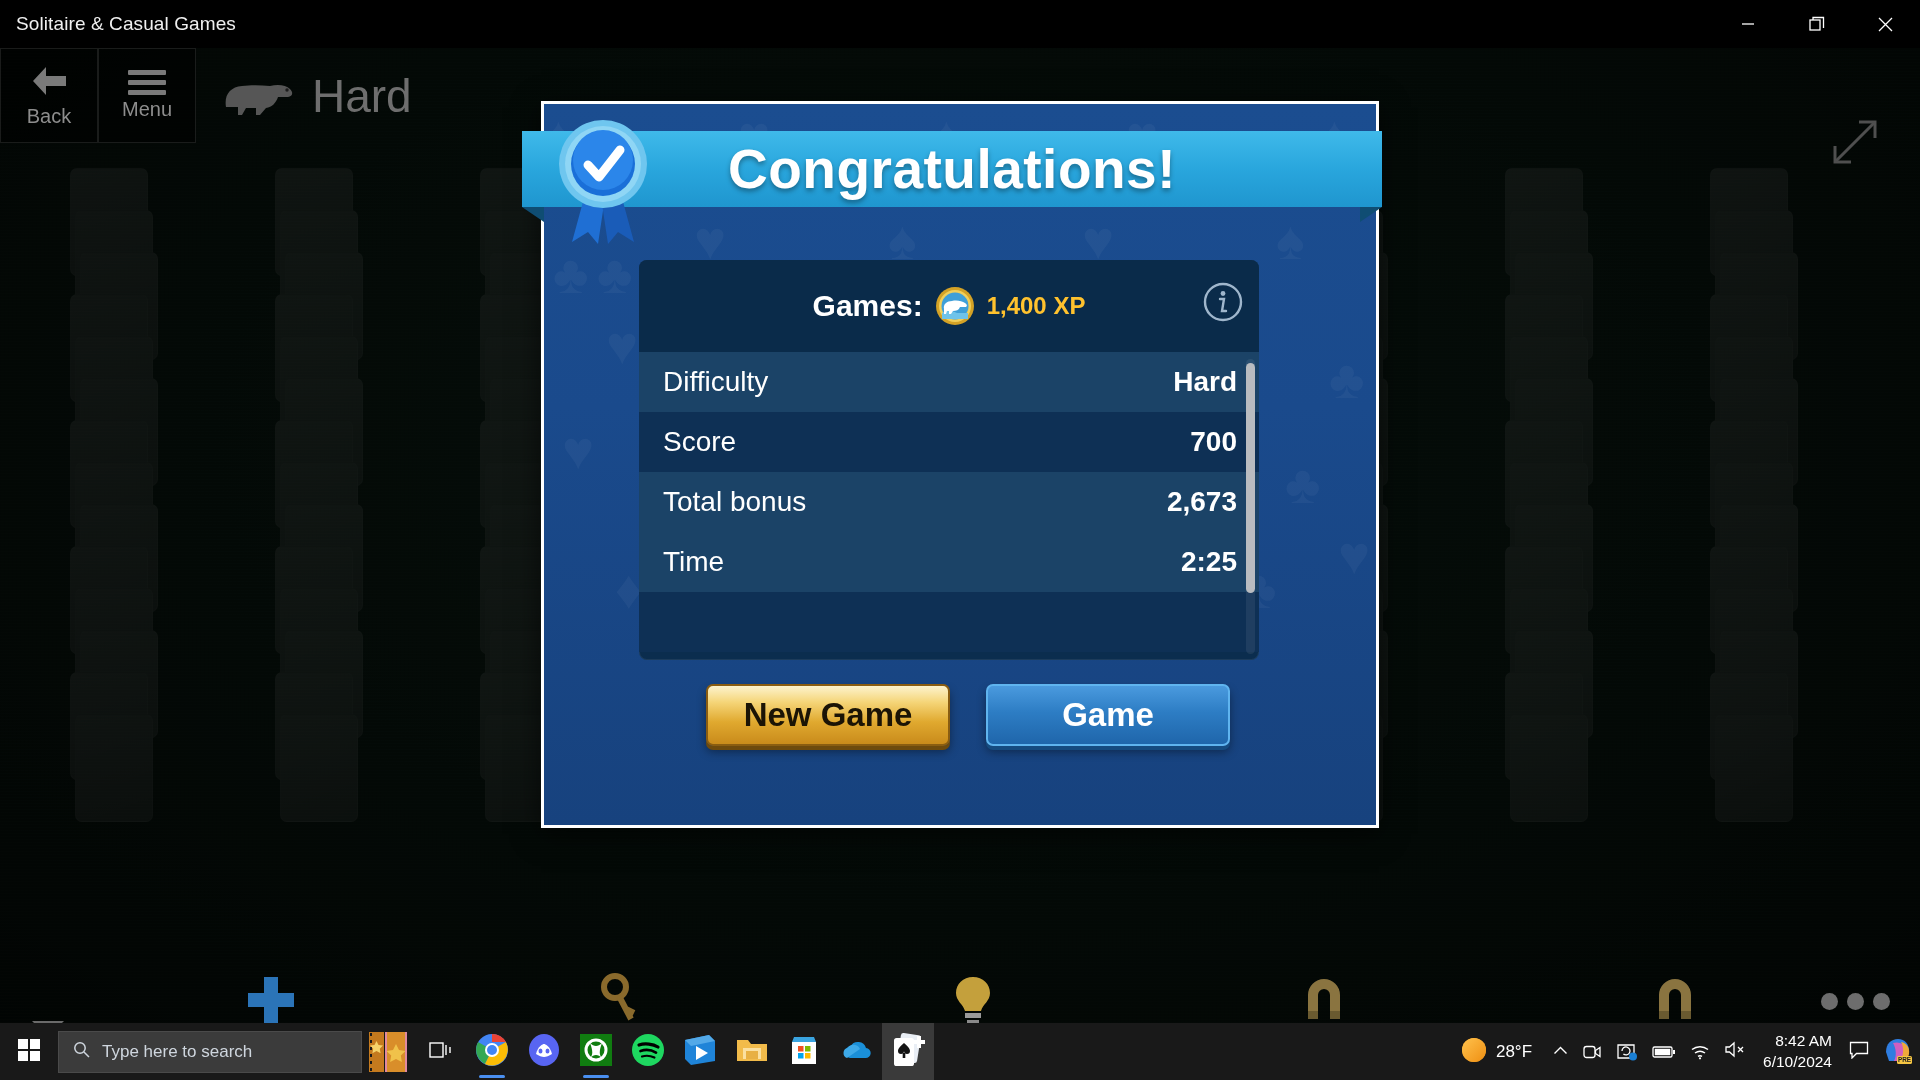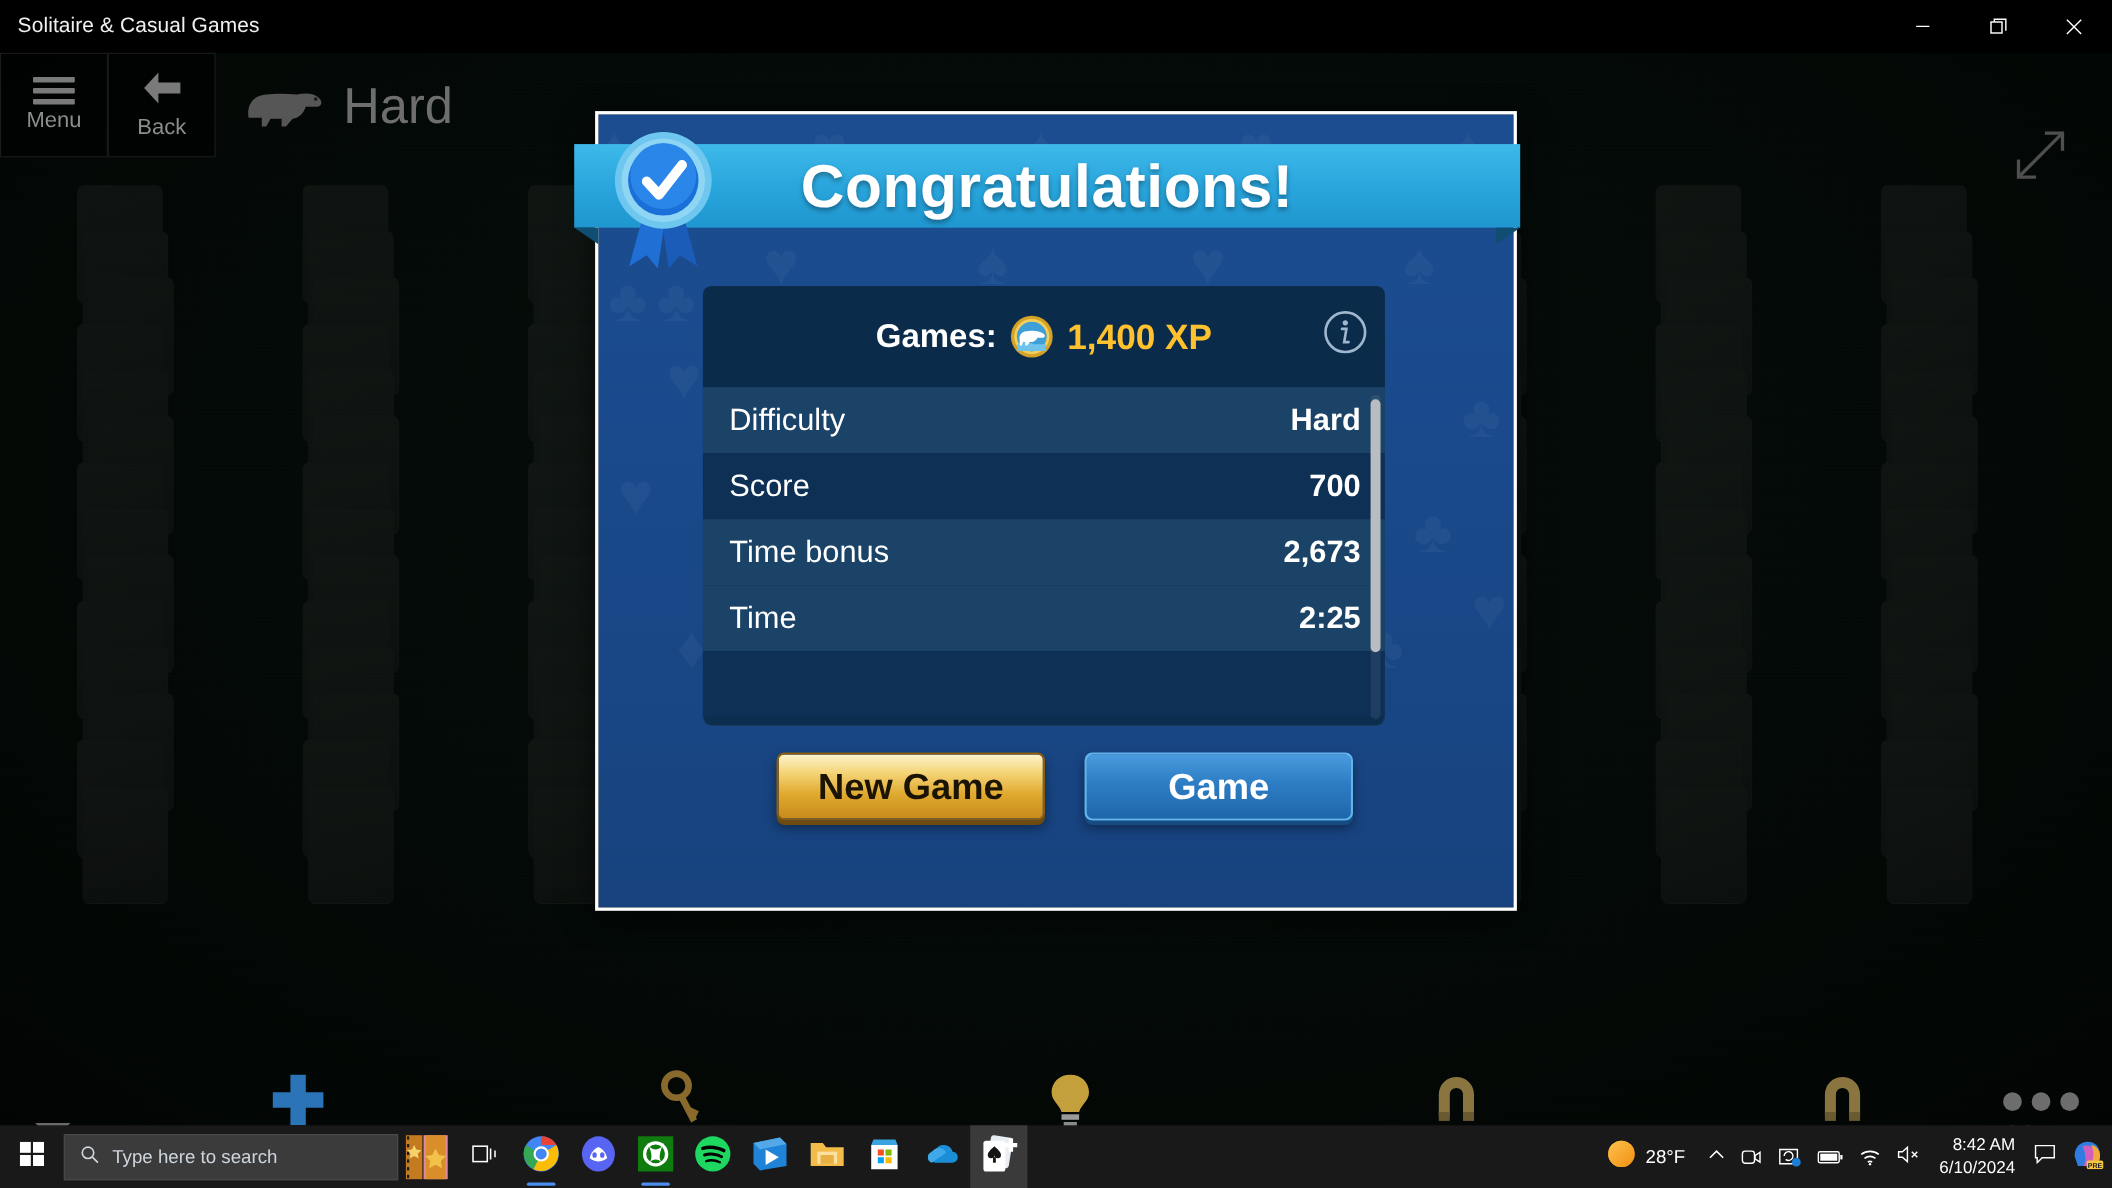--- a/index.html
+++ b/index.html
@@ -119,21 +119,21 @@
     position: absolute; left: 95px; top: 156px; width: 620px; height: 400px;
     background: #0b2d4e; border-radius: 8px; overflow: hidden;
     box-shadow: inset 0 0 0 1px rgba(255,255,255,.07);
   }
   .reward-row {
     height: 92px; display: flex; align-items: center; justify-content: center;
     position: relative; background: #0a2b4a;
   }
   .reward-lbl { color: #fff; font-size: 30px; font-weight: bold; margin-right: 12px; }
   .coin { width: 40px; height: 40px; margin-right: 12px; }
-  .reward-val { color: #ffc22e; font-size: 32px; font-weight: bold; }
+  .reward-val { color: #ffc22e; font-size: 24px; font-weight: bold; }
   .info-btn { position: absolute; right: 14px; top: 20px; width: 44px; height: 44px; }
 
   .rows { position: relative; }
   .srow {
     height: 60px; display: flex; align-items: center; justify-content: space-between;
     padding: 0 22px 0 24px;
   }
   .srow.odd { background: #1b4367; }
   .srow.even { background: #0e3055; }
   .srow .k { color: #ffffff; font-size: 28px; }
@@ -346,34 +346,34 @@
           <div class="cardghost" style="left: 10px; top: 462px;"></div>
           <div class="cardghost" style="left: 0px; top: 504px;"></div>
           <div class="cardghost" style="left: 5px; top: 546px;"></div>
         </div>
       </div>
     <div class="darken"></div>
   </div>
 
   <div class="gametop">
     <div class="topbtn">
+      <span>
+        <svg width="42" height="34" viewBox="0 0 42 34">
+            <path d="M18 3 L5 17 L18 31 L18 22 L38 22 L38 12 L18 12 Z" fill="#7a7a7a"></path>
+          </svg>
+      </span>
+      <span class="lbl">Back</span>
+    </div>
+    <div class="topbtn">
       <span class="ham">
           <i></i>
           <i></i>
           <i></i>
         </span>
       <span class="lbl">Menu</span>
-    </div>
-    <div class="topbtn">
-      <span>
-        <svg width="42" height="34" viewBox="0 0 42 34">
-            <path d="M18 3 L5 17 L18 31 L18 22 L38 22 L38 12 L18 12 Z" fill="#7a7a7a"></path>
-          </svg>
-      </span>
-      <span class="lbl">Back</span>
     </div>
     <div class="diffwrap">
       <span class="bear">
         <svg width="76" height="46" viewBox="0 0 76 46">
           <path d="M6 34 C4 22 10 14 22 13 C30 12 40 12 50 13 C58 11 66 12 70 16 C74 20 72 24 68 24 L58 24 C56 30 52 34 46 35 L40 42 L36 42 L36 35 L26 35 L22 42 L18 42 L18 34 Z" fill="#565656"></path>
           <circle cx="67" cy="17" r="1.7" fill="#1d1d1d"></circle>
         </svg>
       </span>
       <span class="diff-label">Hard</span>
     </div>
@@ -569,21 +569,21 @@
       <div class="rows" id="statrows">
           <div class="srow odd">
             <span class="k">Difficulty</span>
             <span class="v">Hard</span>
           </div>
           <div class="srow even">
             <span class="k">Score</span>
             <span class="v">700</span>
           </div>
           <div class="srow odd">
-            <span class="k">Time bonus</span>
+            <span class="k">Total bonus</span>
             <span class="v">2,673</span>
           </div>
           <div class="srow odd">
             <span class="k">Time</span>
             <span class="v">2:25</span>
           </div>
           <div class="srow even"></div>
         </div>
       <div class="scrolltrack"></div>
       <div class="scrollthumb"></div>

